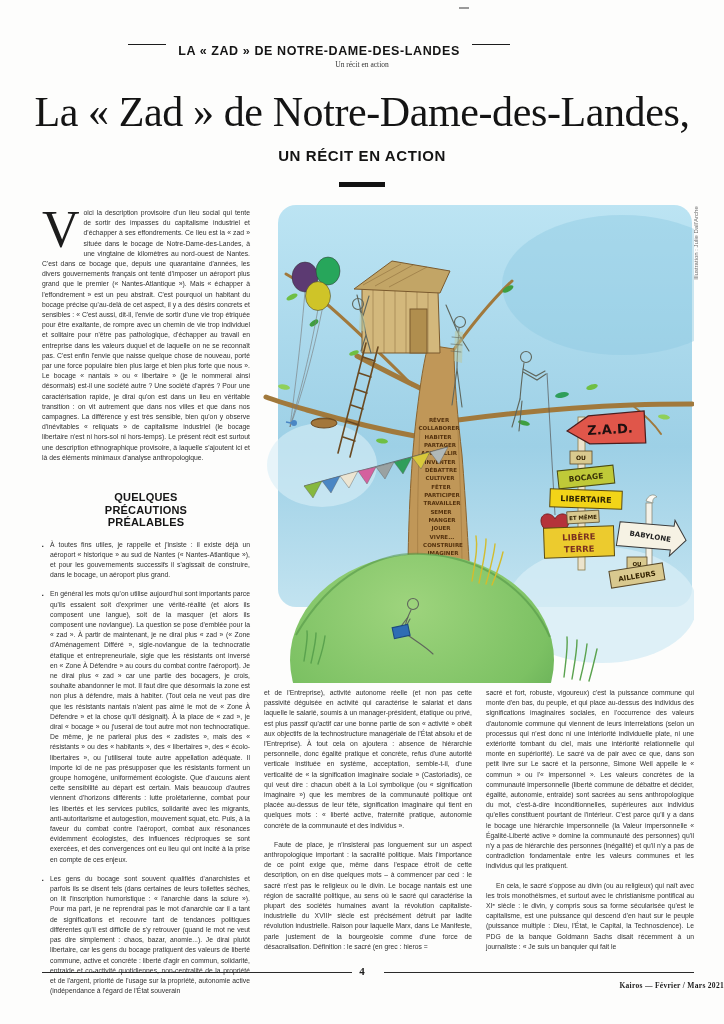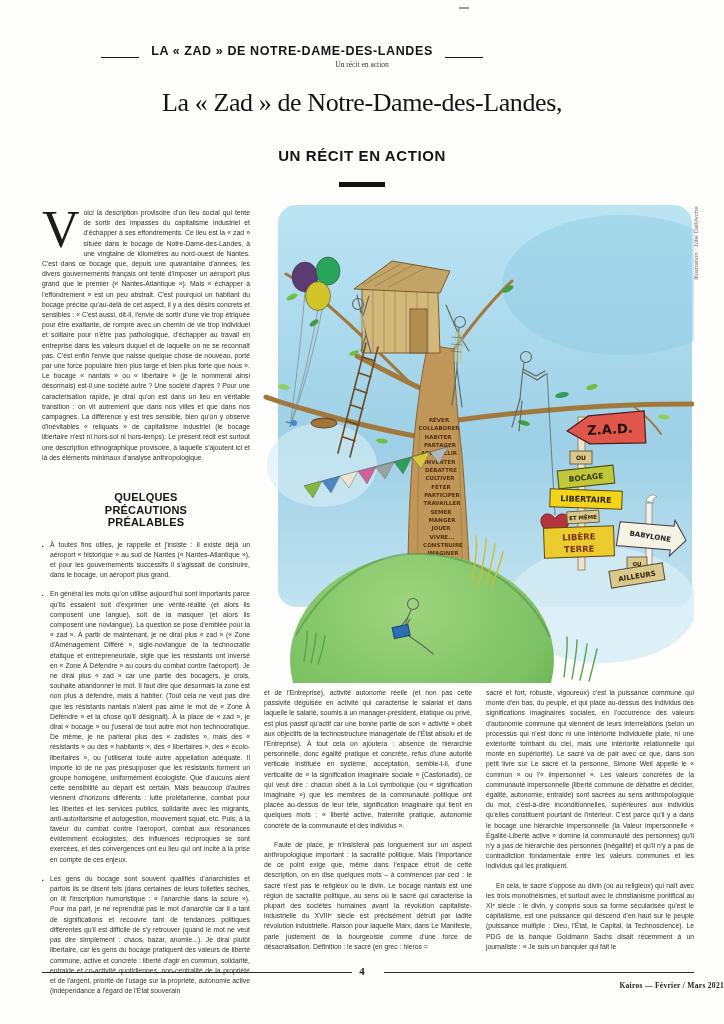--- a/index.html
+++ b/index.html
@@ -1,24 +1,24 @@
 <!DOCTYPE html>
 <html lang="fr"><head>
 <meta charset="utf-8">
 <style>
   html,body{margin:0;padding:0;}
   body{width:724px;height:1024px;position:relative;background:#fdfdfc;font-family:"Liberation Sans",sans-serif;color:#2b2b2b;overflow:hidden;}
   .abs{position:absolute;}
   
   .topmark{left:459px;top:7px;width:10px;height:2px;background:#9a9a9a;}
-  .kicker-row{left:0;top:44px;width:584px;display:flex;align-items:flex-end;justify-content:center;gap:12px;}
+  .kicker-row{left:0;top:44px;width:584px;display:flex;align-items:flex-start;justify-content:center;gap:12px;padding-left:27px;}
   .kicker-dash{width:38px;height:1px;background:#1c1c1c;}
   .kicker{font-size:12.5px;font-weight:bold;letter-spacing:.6px;color:#151515;white-space:nowrap;}
   .kicker-sub{left:0;top:60px;width:724px;text-align:center;font-family:"Liberation Serif",serif;font-size:7.5px;color:#333;}
-  .title{left:0;top:88px;width:724px;text-align:center;font-family:"Liberation Serif",serif;font-size:26px;letter-spacing:-.4px;color:#141414;}
+  .title{left:0;top:88px;width:724px;text-align:center;font-family:"Liberation Serif",serif;font-size:42px;letter-spacing:-.4px;color:#141414;}
   .subtitle{left:0;top:147px;width:724px;text-align:center;font-size:15px;font-weight:bold;letter-spacing:.6px;color:#141414;}
   .titlebar{left:339px;top:182px;width:46px;height:5px;background:#121212;}
   
   .col{width:208px;font-size:6.8px;line-height:10.2px;text-align:justify;color:#303030;}
   .col1{left:42px;top:208px;}
   .col2{left:264px;top:688px;}
   .col3{left:486px;top:688px;}
   .dropcap{float:left;font-family:"Liberation Serif",serif;font-size:52px;line-height:40px;padding:2px 4px 0 0;color:#1c1c1c;}
   .sect-head{text-align:center;font-weight:bold;font-size:11px;line-height:12.5px;letter-spacing:.2px;color:#151515;margin:28px 30px 11px 30px;}
   ul.bullets{margin:0;padding:0 0 0 8px;list-style:none;}

